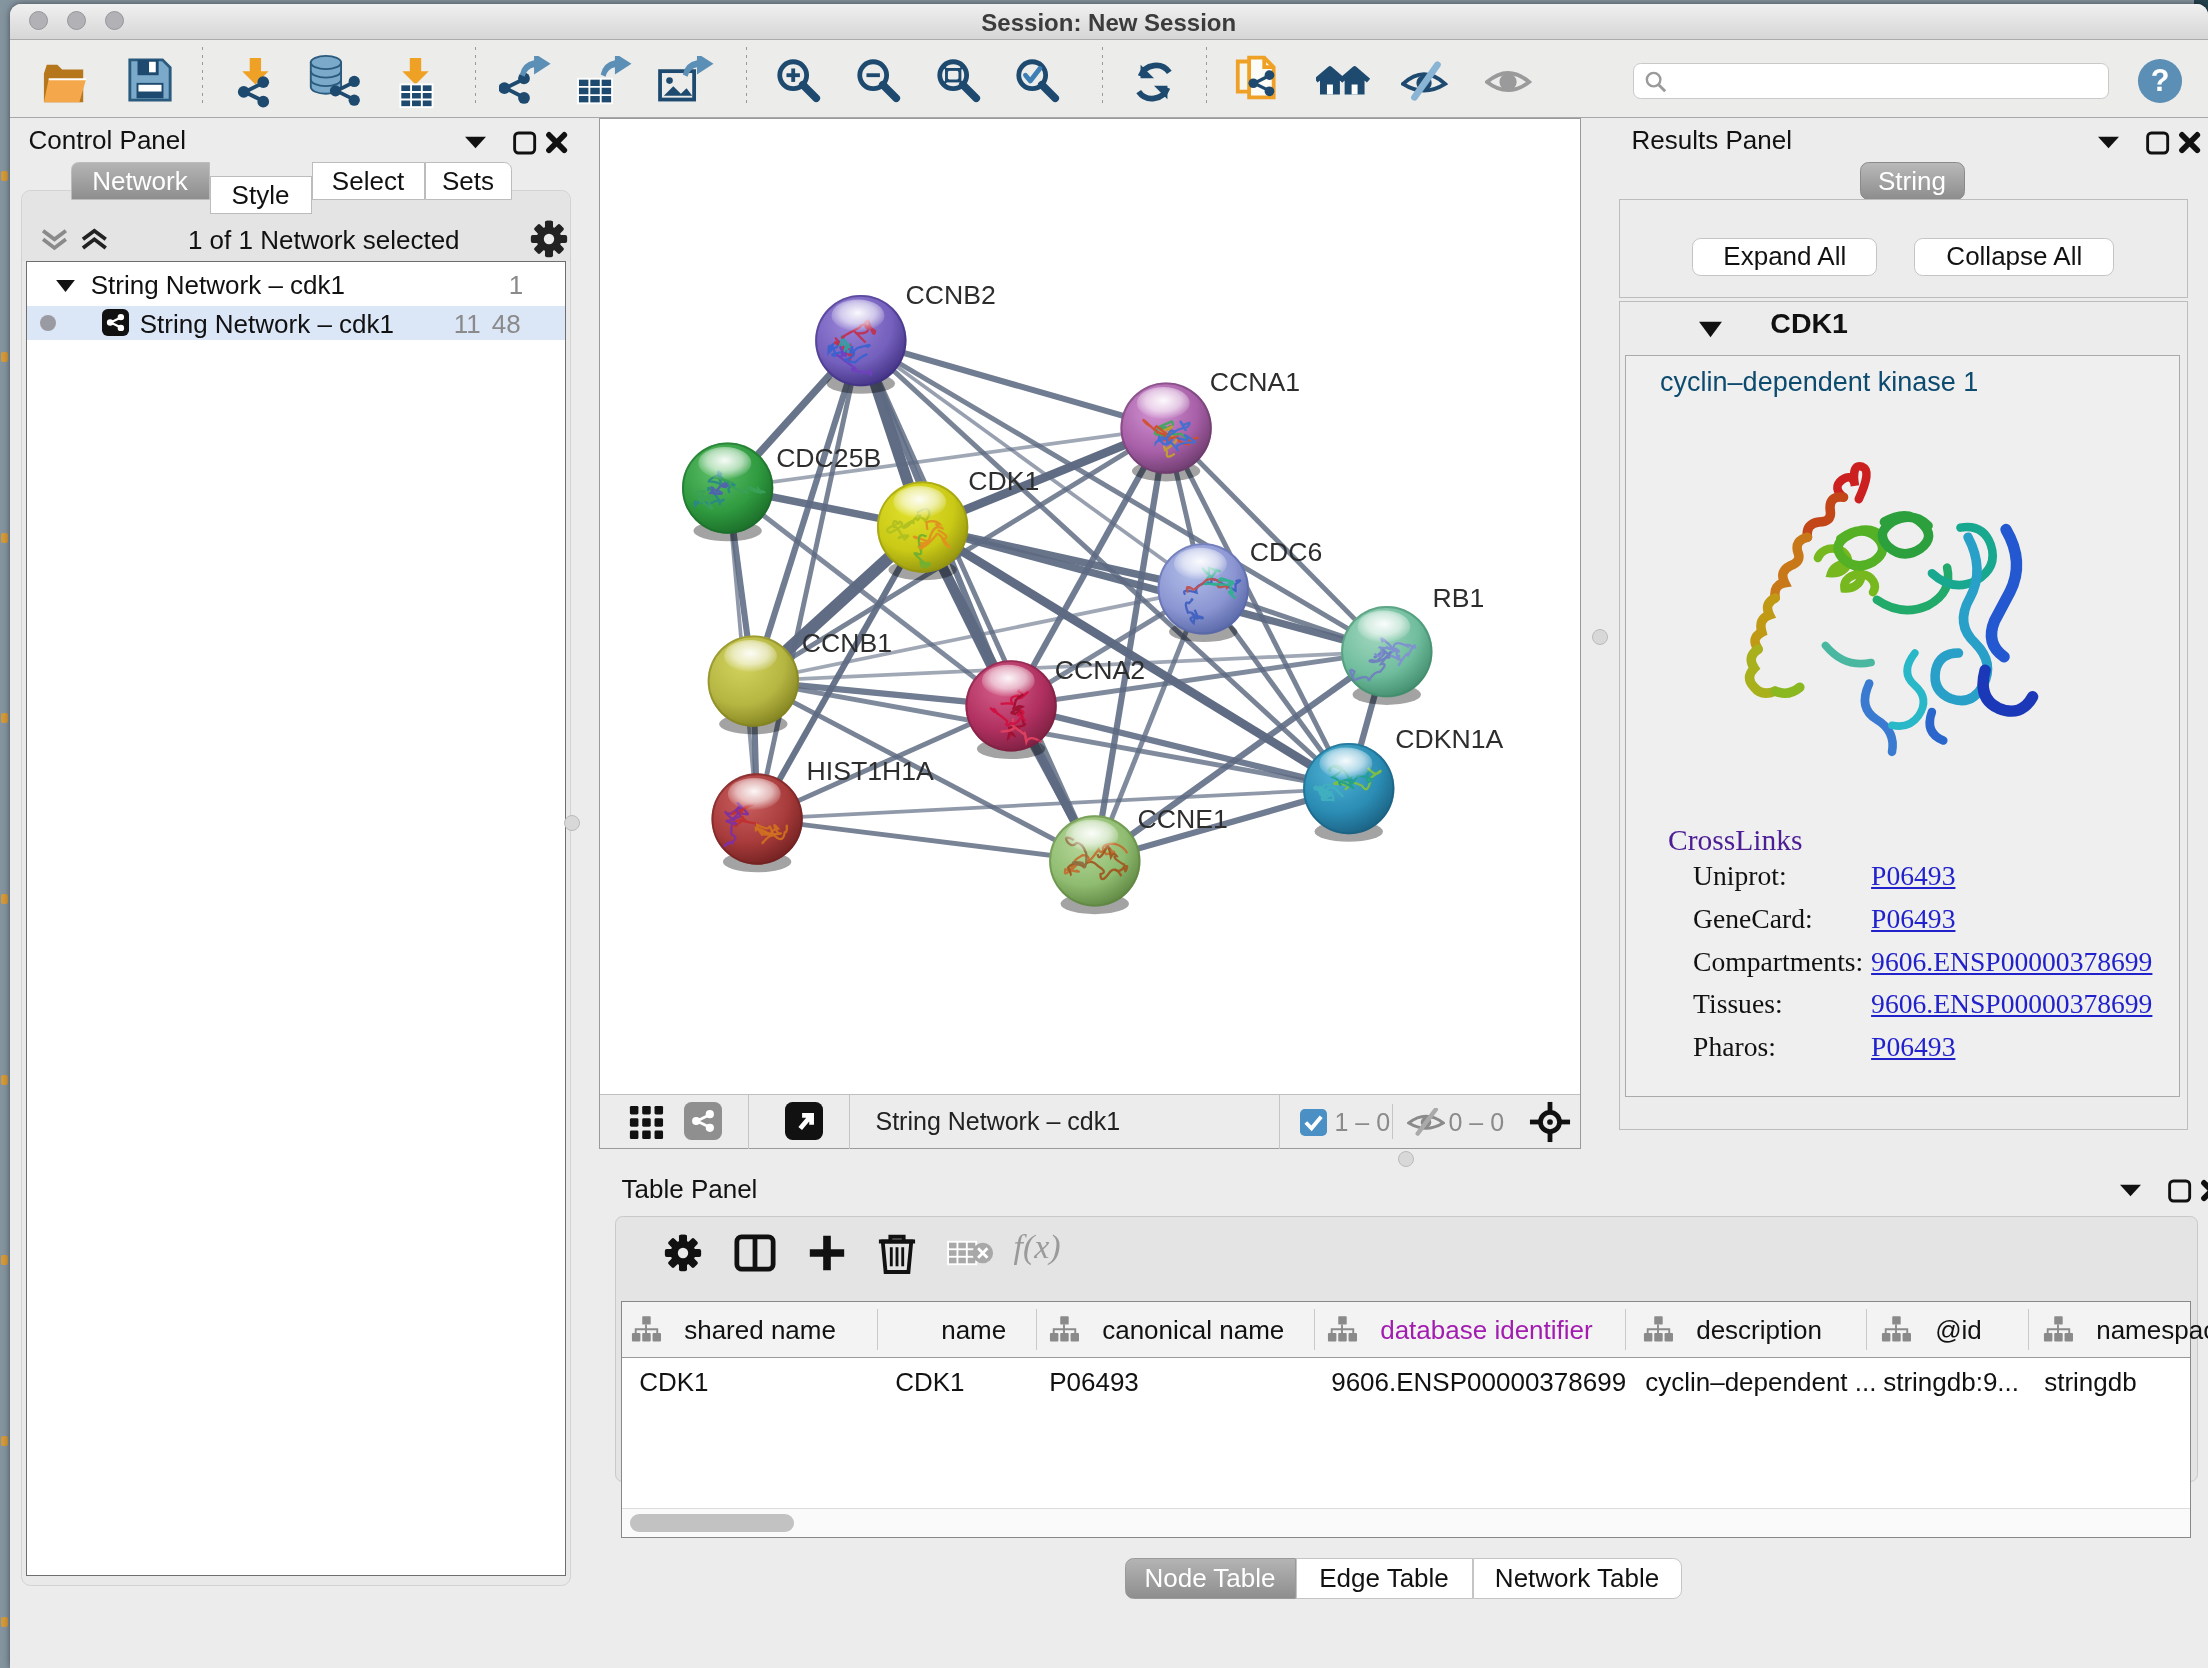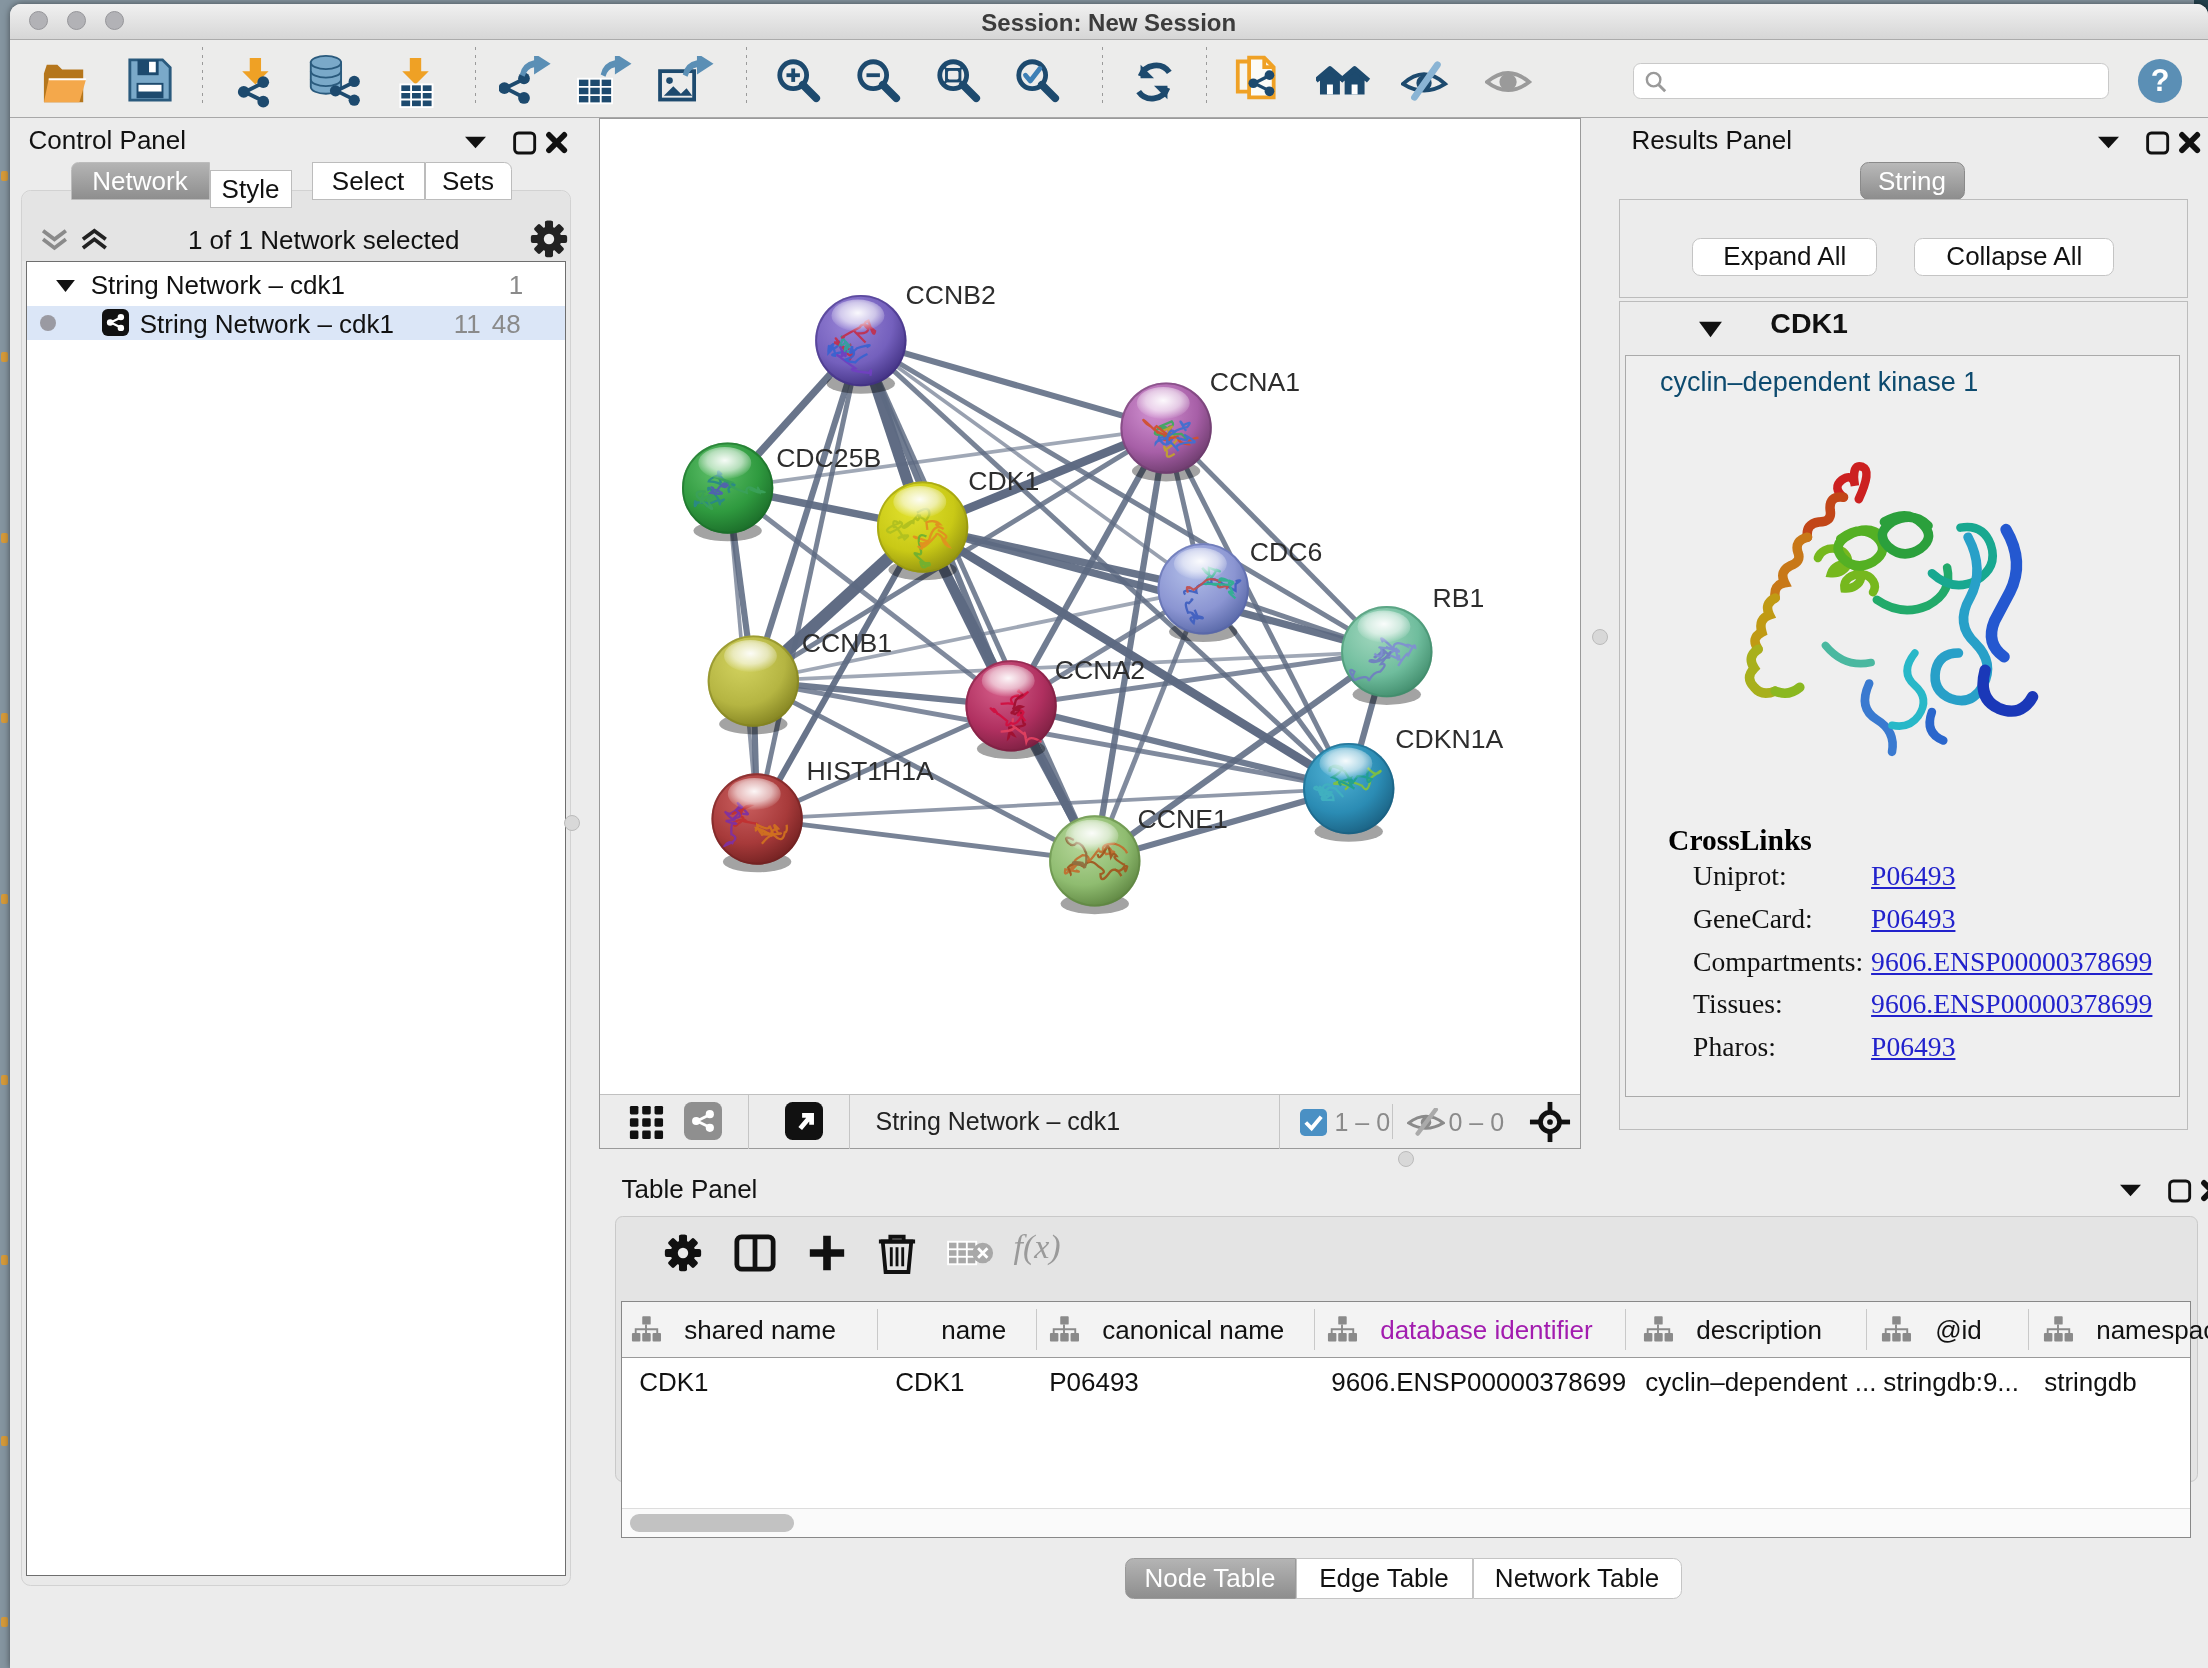--- a/index.html
+++ b/index.html
@@ -213,21 +213,21 @@
       </svg>
 </div>
 <div class="abs" style="left:0;top:114px;width:589px;bottom:0">
 <div class="panel-title abs" style="left:19px;top:7.6px">Control Panel</div>
 <svg class="abs" style="left:455px;top:13.3px" width="105" height="25" viewBox="0 0 110 26">
         <path d="M0 6 L22 6 L11 18 Z" fill="#111"></path>
         <rect x="52" y="2" width="21" height="21" rx="4" fill="none" stroke="#111" stroke-width="3"></rect>
         <path d="M88 4 L104 20 M104 4 L88 20" stroke="#111" stroke-width="6" stroke-linecap="round"></path>
       </svg>
 <div class="tab tabsel" style="left:61px;top:44px;width:139px;border-radius:7.6px 0 0 0">Network</div>
-<div class="tab" style="left:200px;top:52px;width:82px">Style</div>
+<div class="tab" style="left:200px;top:58px;width:102px">Style</div>
 <div class="tab" style="left:302px;top:44px;width:113px">Select</div>
 <div class="tab" style="left:415px;top:44px;width:87px;border-radius:0 7.6px 0 0">Sets</div>
 <div class="ctl-inner">
 <div class="abs" style="left:0;top:0;right:0;height:70px;background:#e4e4e4;border-radius:9.5px 9.5px 0 0">
 <svg class="abs" style="left:17px;top:36px" width="86" height="28.5" viewBox="0 0 90 30">
             <g fill="none" stroke="#8a8a8a" stroke-width="4">
               <path d="M4 4 l12 9 l12 -9"></path>
               <path d="M4 13 l12 9 l12 -9"></path>
             </g>
             <g fill="none" stroke="#222" stroke-width="4">
@@ -588,21 +588,21 @@
 <path d="M262 120 q22 20 46 8 q24 -14 16 -38 q-8 -22 -32 -18" stroke="#18a890" stroke-width="9"></path>
 <path d="M300 82 q18 34 2 64 q-16 28 6 48 q20 20 8 44 q-12 22 -34 14 q-20 -8 -16 -30 q4 -18 24 -18" stroke="#28a0c8" stroke-width="10"></path>
 <path d="M340 74 q20 34 4 66 l-16 30 q-10 24 10 38" stroke="#2458d0" stroke-width="12"></path>
 <path d="M318 222 q-8 30 14 40 q24 10 36 -12" stroke="#1a38b8" stroke-width="12"></path>
 <path d="M196 236 q-12 26 8 38 q20 12 16 34" stroke="#3a7ad0" stroke-width="9"></path>
 <path d="M244 204 q-16 20 0 34 q16 14 4 32 q-10 14 -28 10" stroke="#28b8c8" stroke-width="8"></path>
 <path d="M150 196 q20 24 48 18" stroke="#4ab8a0" stroke-width="8"></path>
 <path d="M262 266 q-8 22 12 30" stroke="#2a66cc" stroke-width="9"></path>
 </g>
 </svg>
-<div class="serif abs" style="left:42px;top:468px;font-size:29.5px;font-weight:bold;color:#000000">CrossLinks</div>
+<div class="serif abs" style="left:42px;top:468px;font-size:29.5px;font-weight:normal;color:#4c1d95">CrossLinks</div>
 <div class="serif abs" style="left:67px;top:504px;font-size:27.6px;color:#111">Uniprot:</div>
 <div class="serif abs" style="left:245px;top:504px;font-size:27.6px"><span class="link" style="color:#2222cc;text-decoration:underline">P06493</span></div>
 <div class="serif abs" style="left:67px;top:547px;font-size:27.6px;color:#111">GeneCard:</div>
 <div class="serif abs" style="left:245px;top:547px;font-size:27.6px"><span class="link" style="color:#2222cc;text-decoration:underline">P06493</span></div>
 <div class="serif abs" style="left:67px;top:590px;font-size:27.6px;color:#111">Compartments:</div>
 <div class="serif abs" style="left:245px;top:590px;font-size:27.6px"><span class="link" style="color:#2222cc;text-decoration:underline">9606.ENSP00000378699</span></div>
 <div class="serif abs" style="left:67px;top:632px;font-size:27.6px;color:#111">Tissues:</div>
 <div class="serif abs" style="left:245px;top:632px;font-size:27.6px"><span class="link" style="color:#2222cc;text-decoration:underline">9606.ENSP00000378699</span></div>
 <div class="serif abs" style="left:67px;top:675px;font-size:27.6px;color:#111">Pharos:</div>
 <div class="serif abs" style="left:245px;top:675px;font-size:27.6px"><span class="link" style="color:#2222cc;text-decoration:underline">P06493</span></div>

